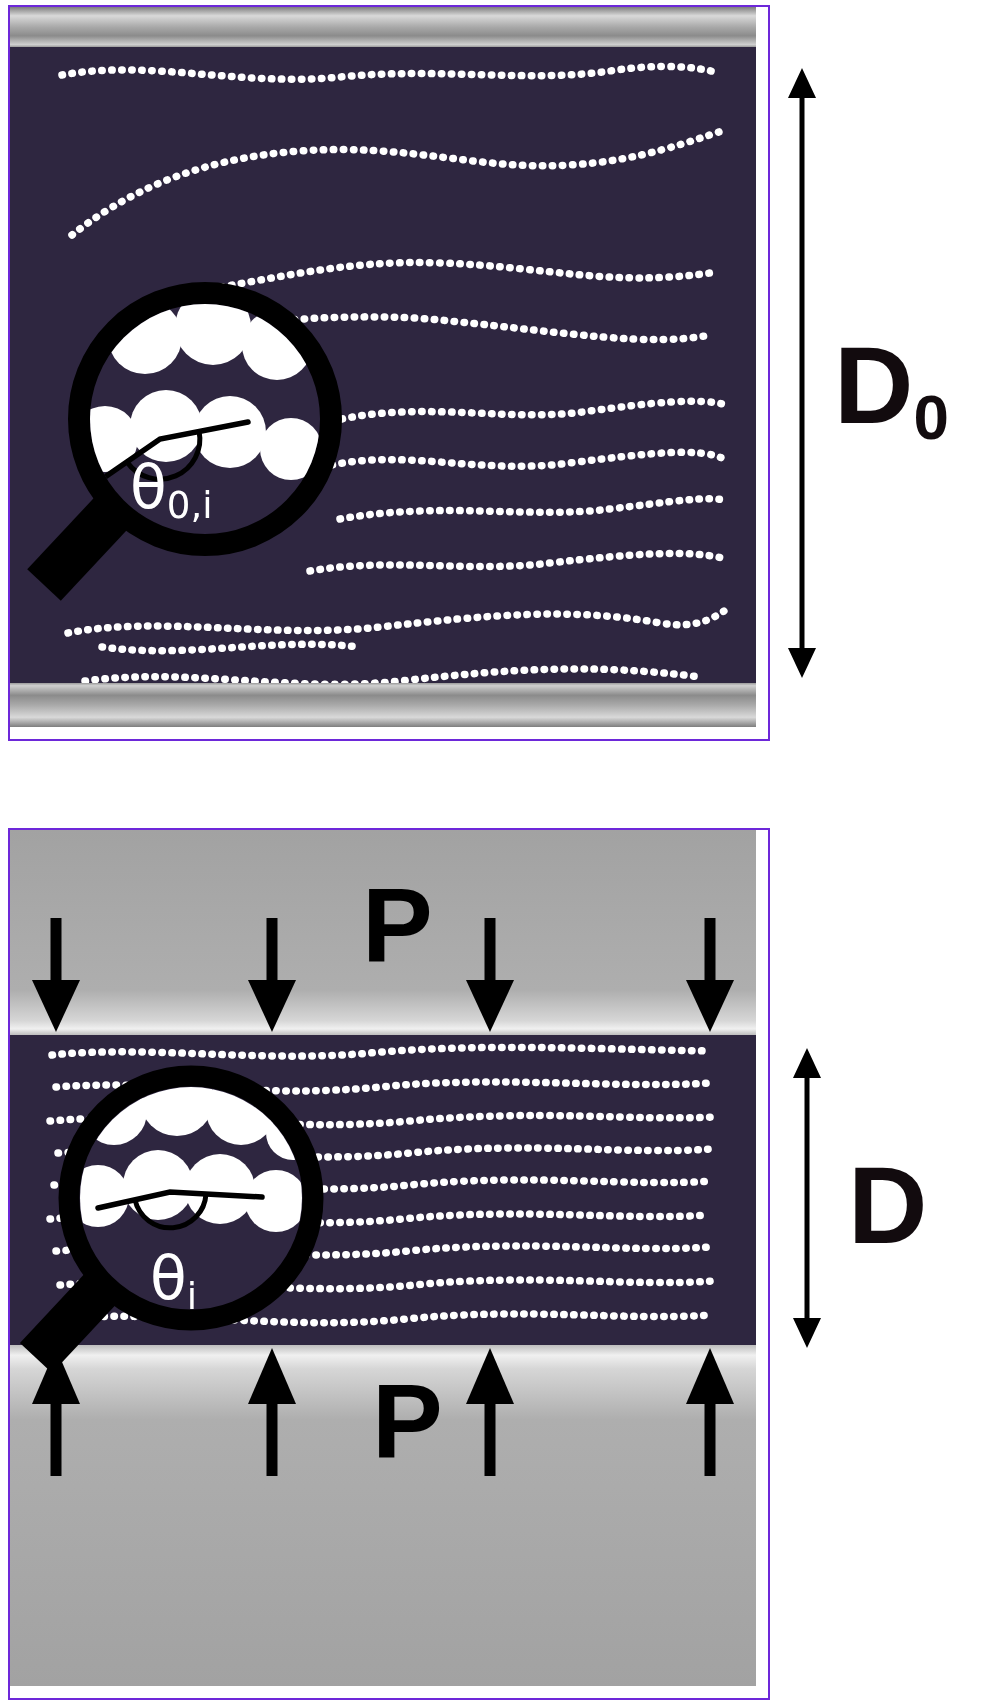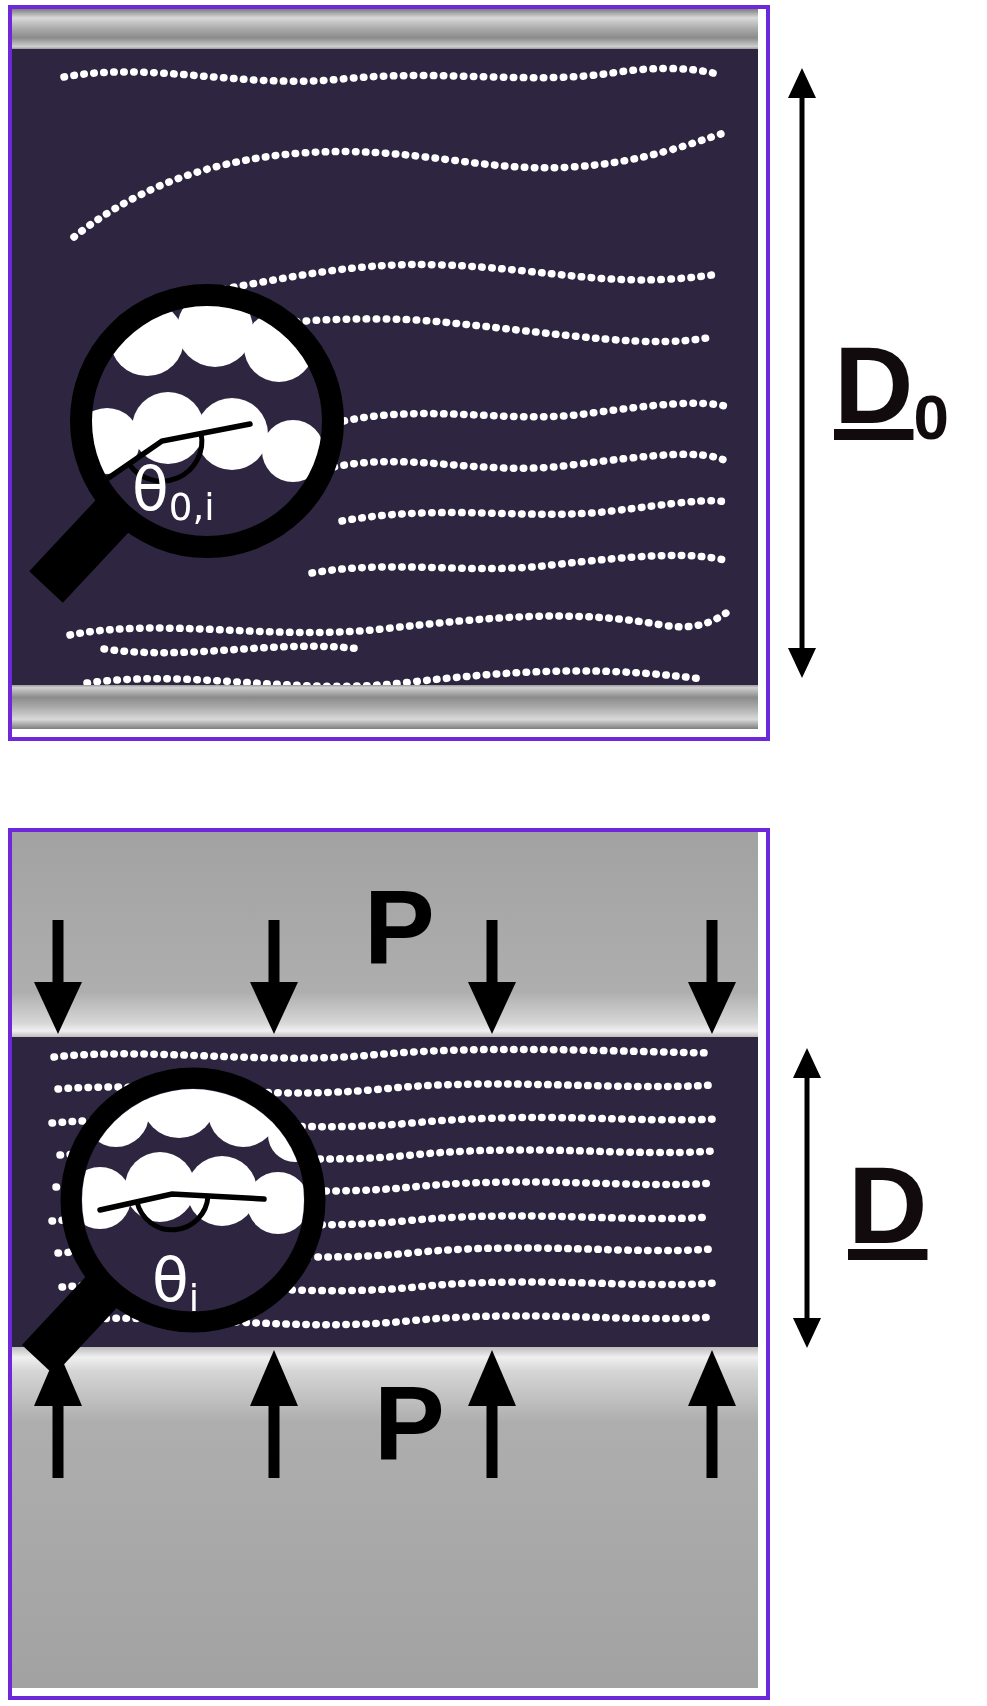--- a/index.html
+++ b/index.html
@@ -16,21 +16,21 @@
     position: relative;
     width: 987px;
     height: 1706px;
     background: #ffffff;
     font-family: "Liberation Sans", "DejaVu Sans", sans-serif;
     overflow: hidden;
   }
 
   .panel {
     position: absolute;
-    border: 4px solid #6d28d9;
+    border: 2px solid #6d28d9;
     background: #fff;
   }
   .top-panel    { left: 8px; top: 5px;    width: 762px; height: 736px; }
   .bottom-panel { left: 8px; top: 828px;  width: 762px; height: 872px; }
 
   .abs { position: absolute; }
 
   
   .plate-thin-top    { left:0; top:0;    width:746px; height:40px;
     background: linear-gradient(180deg,#7e7e7e 0%,#d9d9d9 22%,#a9a9a9 50%,#8b8b8b 72%,#cfcfcf 94%,#9a9a9a 100%); }
@@ -74,21 +74,20 @@
   }
   .theta-label sub { font-size: 0.62em; vertical-align: -0.28em; }
 
   .gap-label {
     position: absolute;
     color: var(--ink);
     font-size: 110px;
     font-weight: 600;
     line-height: 1;
     white-space: nowrap;
-    text-decoration: underline;
   }
   .gap-label sub { font-size: 0.58em; vertical-align: -0.25em; }
 
   .pressure-label {
     position: absolute;
     color: #000;
     font-size: 106px;
     font-weight: bold;
     line-height: 1;
   }

